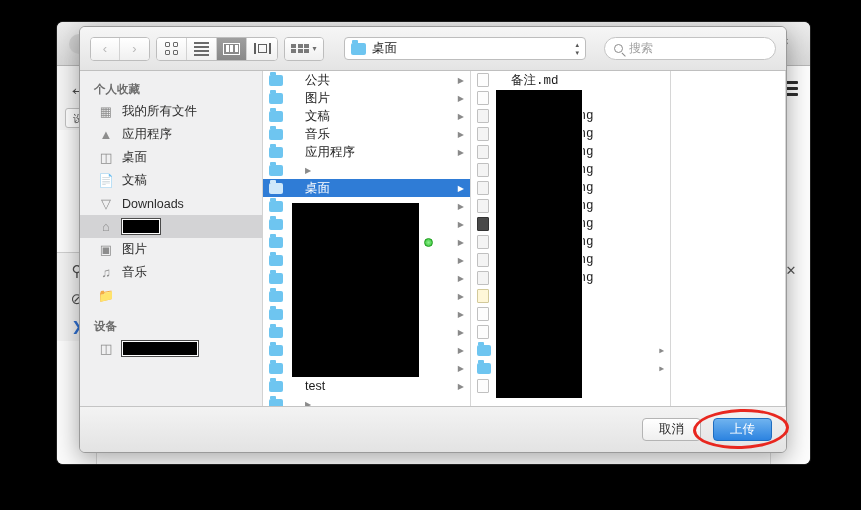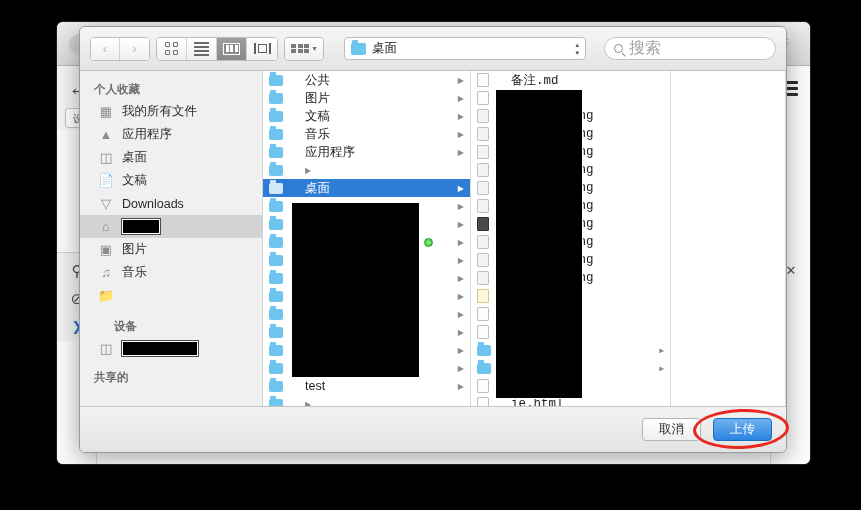--- a/index.html
+++ b/index.html
@@ -150,21 +150,21 @@
     display: flex; align-items: center; padding: 0 9px; gap: 6px;
   }
   .mag {
     width: 9px; height: 9px; border: 1.4px solid #8b8b8b; border-radius: 50%;
     position: relative; flex: none;
   }
   .mag::after {
     content: ""; position: absolute; right: -4px; bottom: -3px;
     width: 5px; height: 1.4px; background: #8b8b8b; transform: rotate(45deg);
   }
-  .searchbox .ph { font-size: 16px; color: #a2a2a2; }
+  .searchbox .ph { font-size: 12px; color: #a2a2a2; }
 
   
   .dlg-body {
     position: absolute; left: 0; right: 0; top: 44px; bottom: 46px;
     display: flex; background: #fff;
   }
   .sidebar {
     width: 183px; flex: none; background: #f0f0f1;
     border-right: 1px solid #d2d2d2; padding-top: 6px; overflow: hidden;
   }
@@ -381,27 +381,26 @@
           <span>图片</span>
         </div>
         <div class="sb-item">
           <span class="sb-ico">♫</span>
           <span>音乐</span>
         </div>
         <div class="sb-item">
           <span class="sb-ico">📁</span>
         </div>
 
-        <div class="sb-head" style="padding-top:12px;margin-left:20px;">设备</div>
+        <div class="sb-head" style="padding-top:12px;">设备</div>
         <div class="sb-item">
           <span class="sb-ico">◫</span>
           <span class="redact" style="width:76px;height:15px;"></span>
         </div>
 
-        <div class="sb-head" style="padding-top:10px;">共享的</div>
       </div>
 
       <div class="columns">
 
         <div class="col col1">
           <div class="row">
               <span class="f-ico"></span>
               <span class="name">公共</span>
               <span class="arrow">▶</span>
             </div>
@@ -565,24 +564,20 @@
               <span class="arrow">▶</span>
             </div>
           <div class="row">
               <span class="f-ico"></span>
               <span class="name"></span>
               <span class="arrow">▶</span>
             </div>
           <div class="row">
               <span class="d-ico"></span>
               <span class="name"></span>
-            </div>
-          <div class="row">
-              <span class="d-ico"></span>
-              <span class="name">ie.html</span>
             </div>
 
           <div class="redblk" style="left:24px; top:18px; width:88px; height:310px;"></div>
         </div>
 
         <div class="col col3"></div>
       </div>
     </div>
 
     <div class="dlg-footer">

